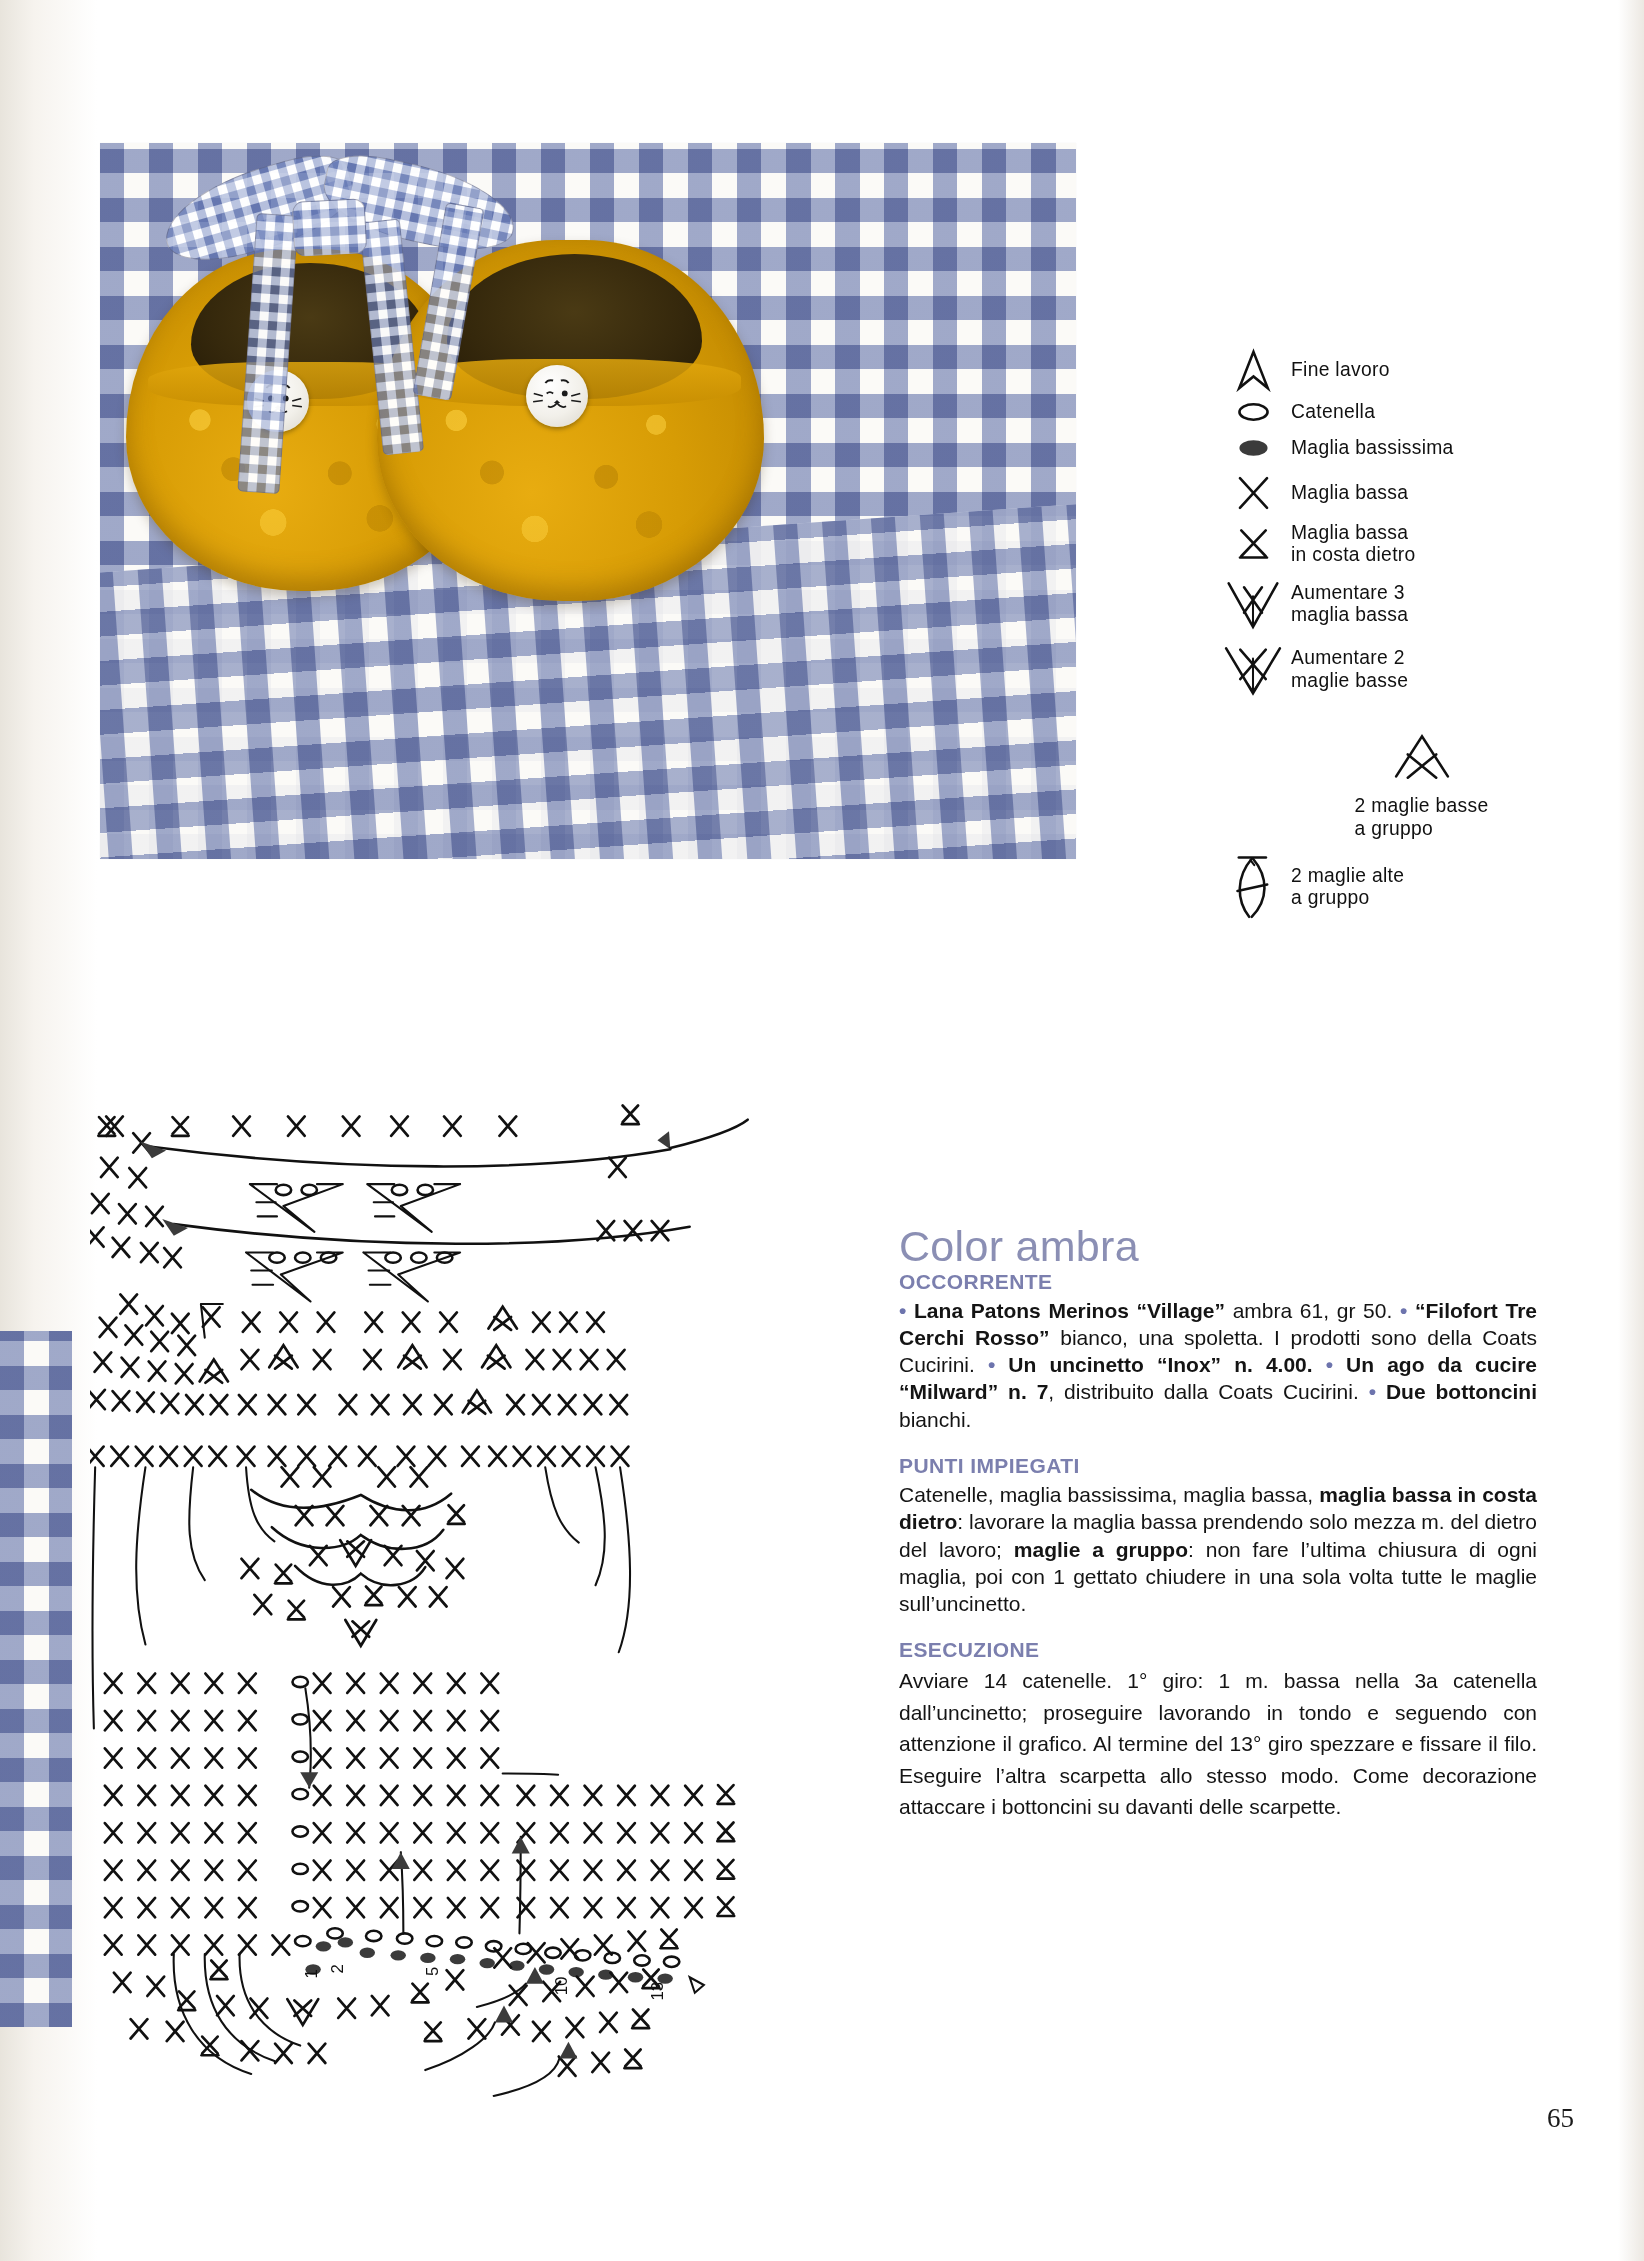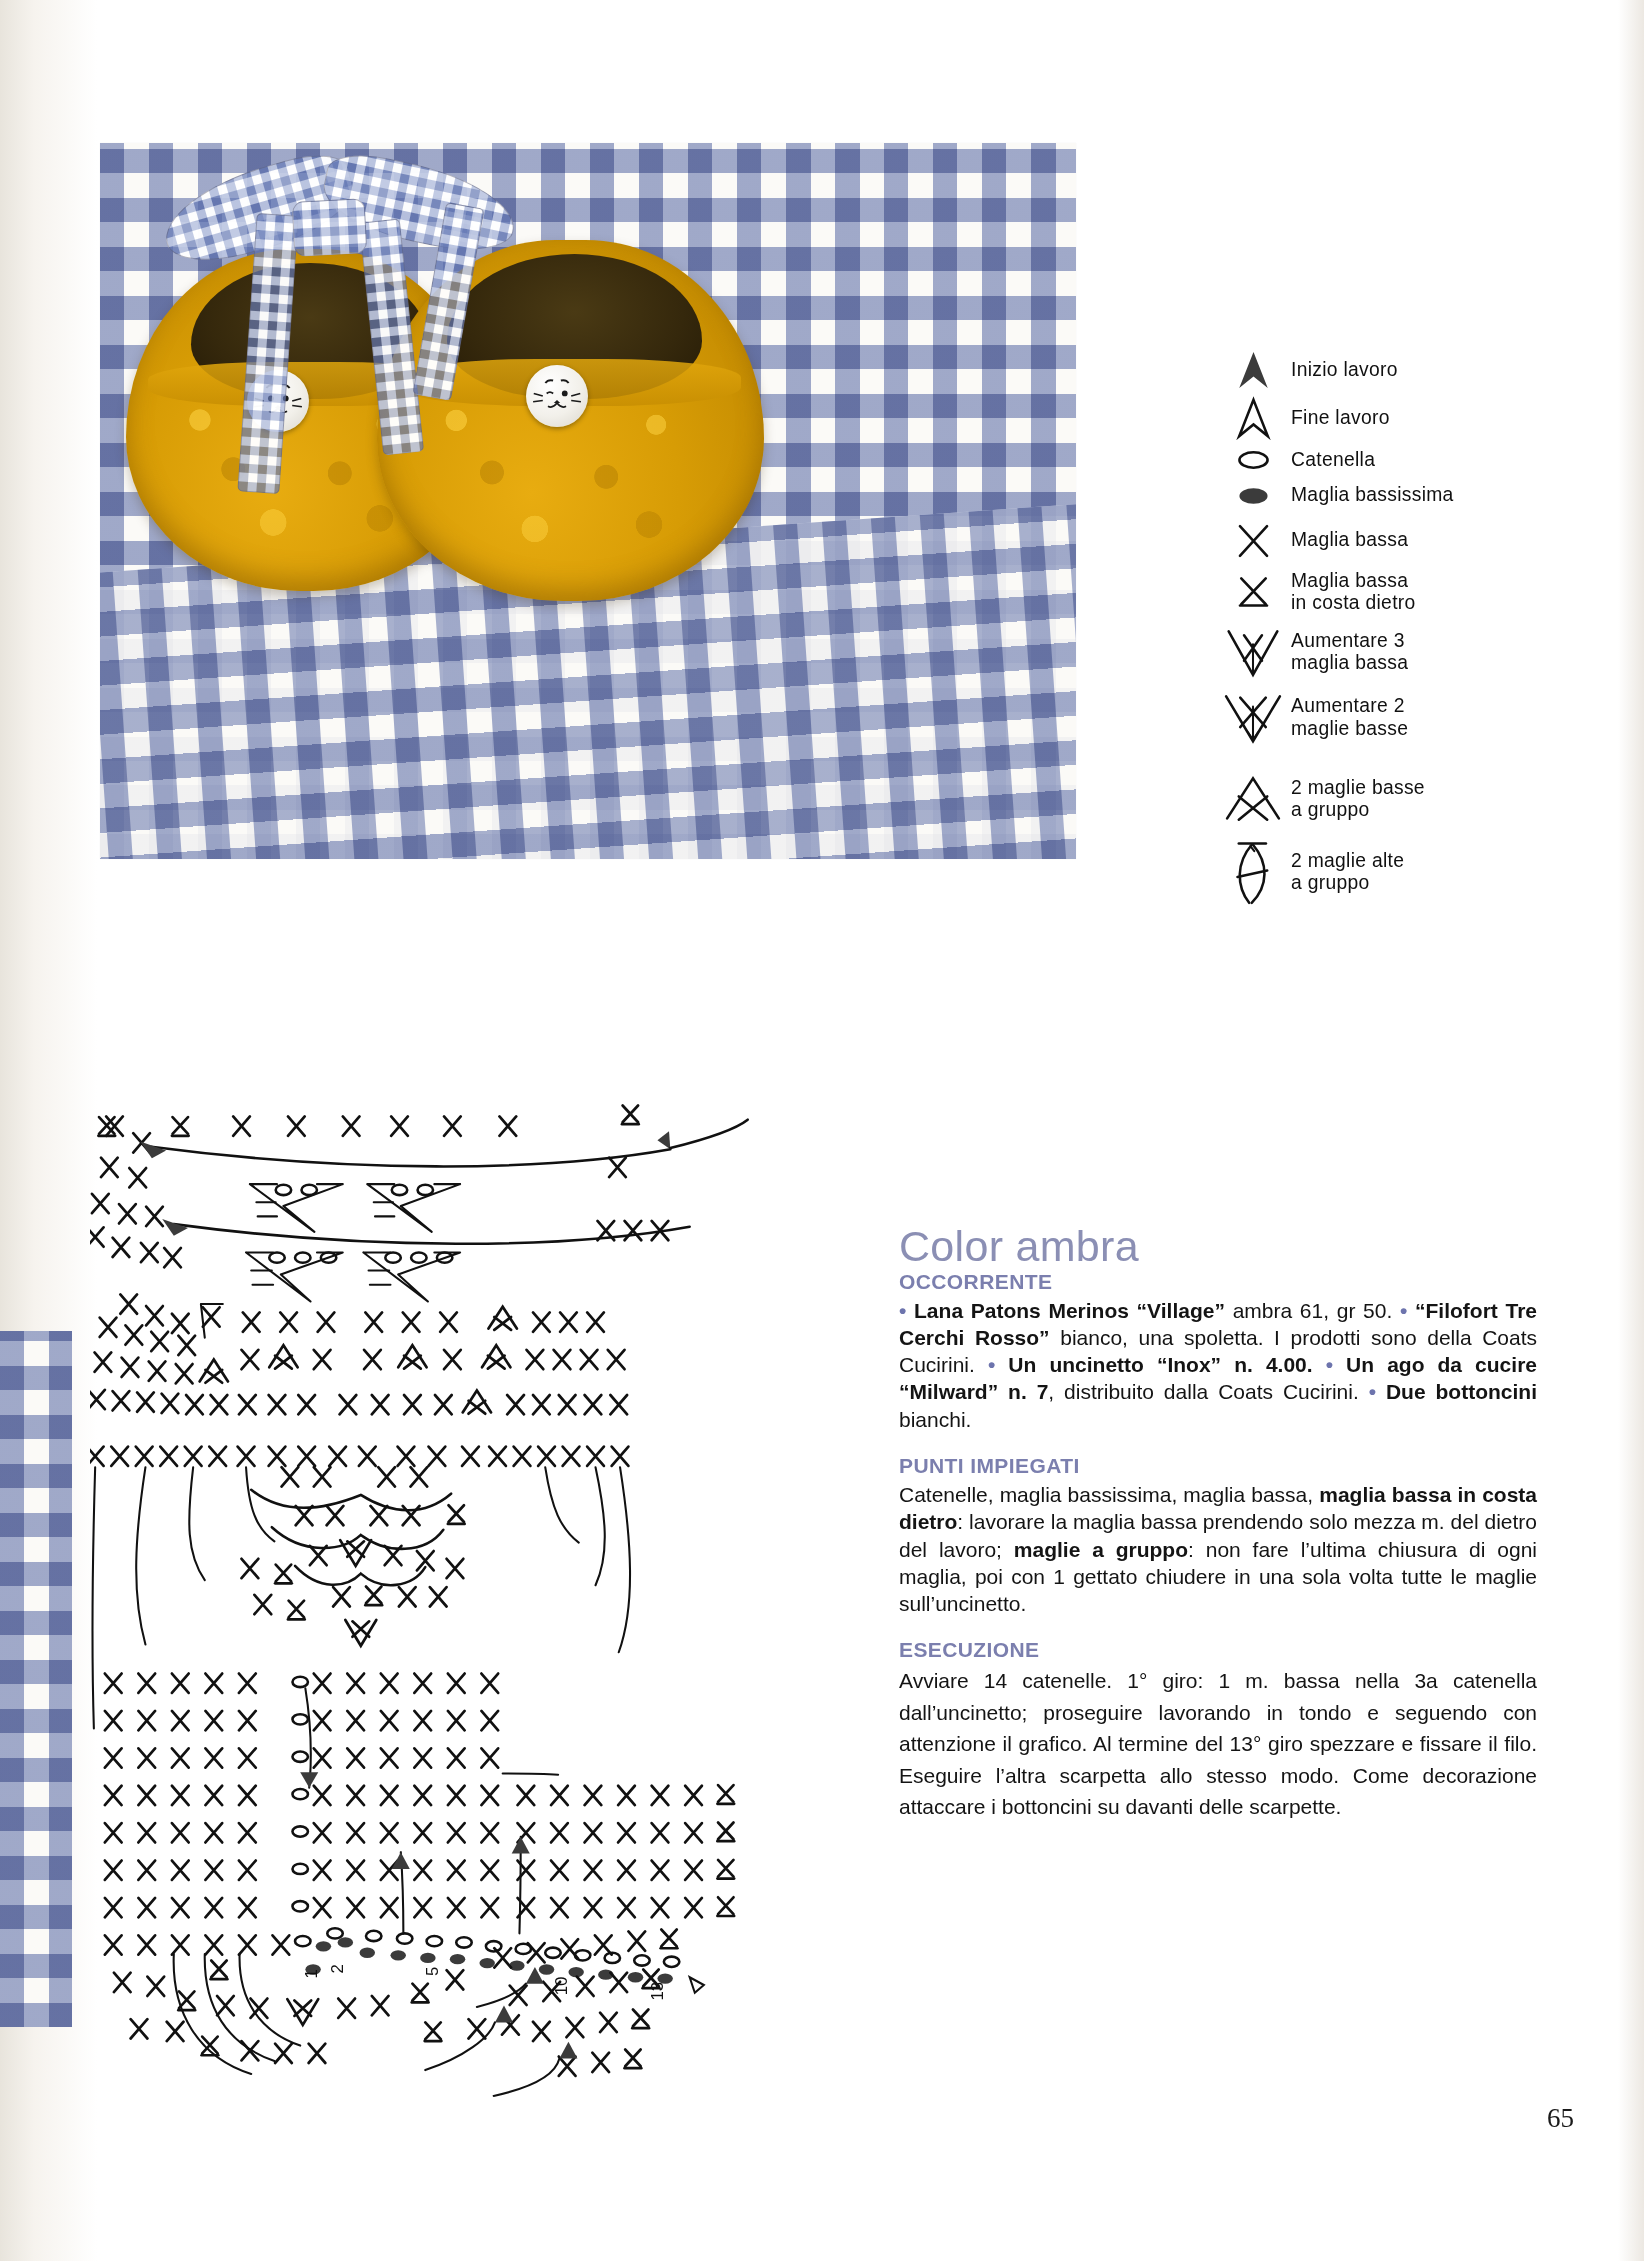--- a/index.html
+++ b/index.html
@@ -189,30 +189,20 @@
     <div class="ribbon" style="left:147px;top:71px;width:40px;height:277px;transform:rotate(4deg);border-radius:5.2px;"></div>
     <div class="ribbon" style="left:271px;top:77px;width:39px;height:232px;transform:rotate(-6deg);border-radius:5.2px;"></div>
     <div class="ribbon" style="left:329px;top:61px;width:37px;height:193px;transform:rotate(10deg);border-radius:5.2px;"></div>
     <div class="ribbon" style="left:193px;top:57px;width:71px;height:53px;border-radius:11.6px;transform:rotate(-3deg);"></div>
   </div>
 
   <div id="edge-strip" class="gingham"></div>
 
   <div id="legend">
 
-    <div class="legend-row">
-      <div class="legend-sym">
-        <svg width="43" height="44" viewBox="0 0 66 68">
-          <path d="M33 6 L55 62 L33 44 L11 62 Z" class="fill-dk"></path>
-        </svg>
-      </div>
-      <div class="legend-label">
-        <span>Inizio  lavoro</span>
-      </div>
-    </div>
 
     <div class="legend-row">
       <div class="legend-sym">
         <svg width="43" height="44" viewBox="0 0 66 68">
           <path d="M33 6 L55 62 L33 44 L11 62 Z" class="stk"></path>
         </svg>
       </div>
       <div class="legend-label">
         <span>Fine  lavoro</span>
       </div>
@@ -285,21 +275,21 @@
           <path d="M48 26 L48 78" class="stk-thin"></path>
           <path d="M40 66 L48 78 L56 66" class="stk-thin"></path>
         </svg>
       </div>
       <div class="legend-label">
         <span>Aumentare 2</span>
         <span class="l2">maglie  basse</span>
       </div>
     </div>
 
-    <div class="legend-row" style="margin-top:28px;">
+    <div class="legend-row" style="margin-top:22px;flex-direction:column;">
       <div class="legend-sym">
         <svg width="62" height="52" viewBox="0 0 96 80">
           <path d="M8 70 L48 8 L88 70" class="stk"></path>
           <path d="M26 36 L70 72 M70 36 L26 72" class="stk"></path>
         </svg>
       </div>
       <div class="legend-label">
         <span>2  maglie basse</span>
         <span class="l2">a  gruppo</span>
       </div>

